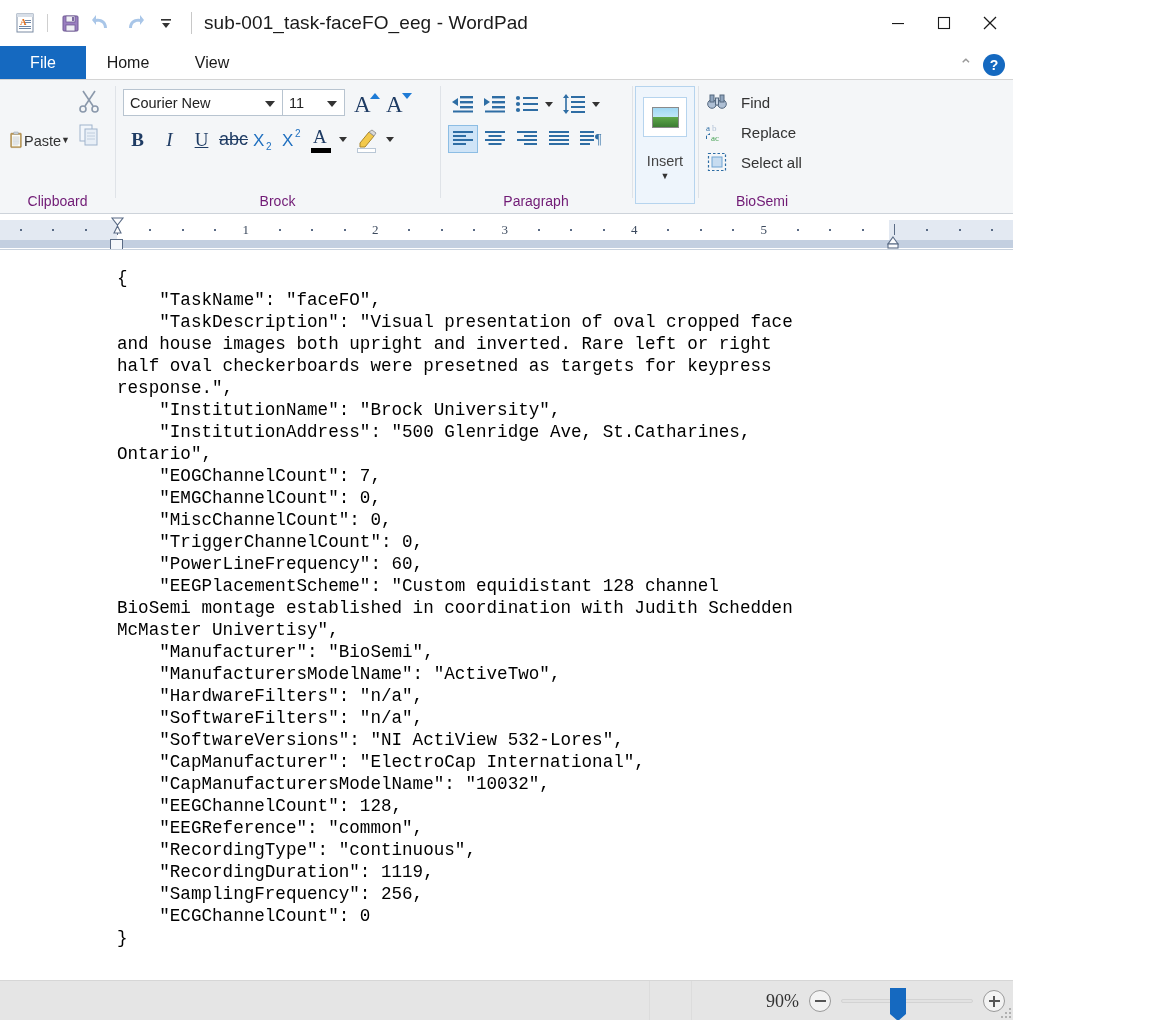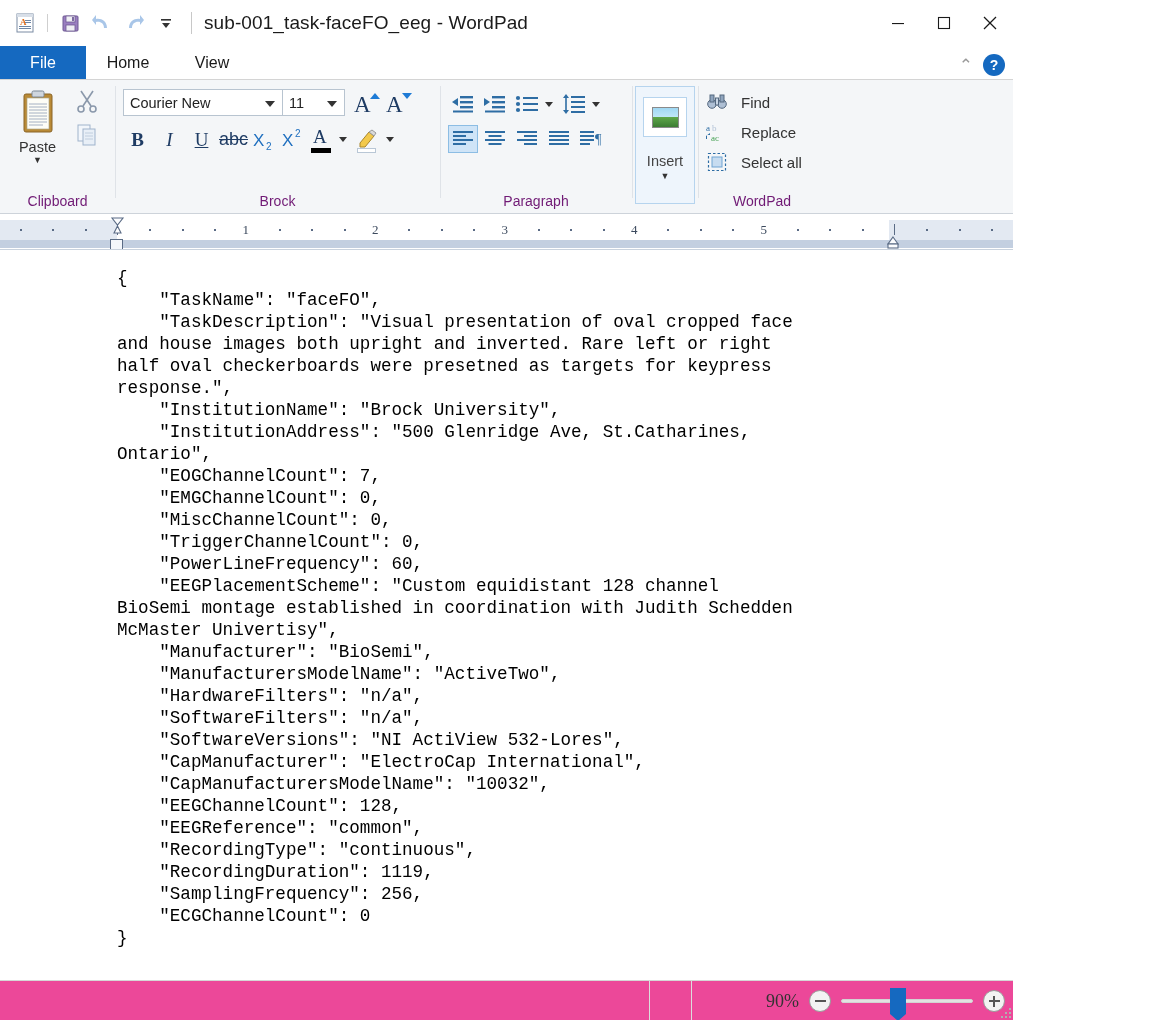--- a/index.html
+++ b/index.html
@@ -97,22 +97,22 @@
   }
   .group-body { flex: 1; display: flex; padding: 0 8px; }
   .group-label {
     height: 22px; text-align: center; font-size: 14px;
     color: #701a75; line-height: 20px;
   }
 
   
   .g-clipboard { width: 115px; }
   .paste-col {
-    width: 62px; display: flex; flex-direction: column;
-    align-items: center; padding-top: 4px;
+    width: 62px; display: flex; 
+    align-items: center; padding-top: 4px; justify-content: flex-end;
   }
   .paste-label { font-size: 14.5px; color: #333; margin-top: 3px; }
   .paste-arrow {
     font-size: 9px; color: #333; margin-top: 1px; line-height: 8px;
   }
   .cut-col {
     width: 42px; display: flex; flex-direction: column;
     align-items: center; padding-top: 5px; gap: 6px;
   }
 
@@ -270,21 +270,21 @@
     font-size: 17.6px;
     line-height: 22px;
     color: #000000;
     white-space: pre;
     letter-spacing: 0px;
   }
 
   
   .statusbar {
     flex: 0 0 40px; height: 40px;
-    background: #ec4899; border-top: 1px solid #d6d6d6;
+    background: #e5e5e5; border-top: 1px solid #d6d6d6;
     display: flex; align-items: flex-start; position: relative;
   }
   .sb-seg { height: 40px; border-right: 1px solid #dcdcdc; }
   .zoom-wrap {
     position: absolute; right: 8px; top: 0; height: 40px;
     display: flex; align-items: center; gap: 10px;
   }
   .zoom-pct {
     font-size: 18px; color: #333; font-family: "Liberation Serif", serif;
     min-width: 46px; text-align: right;
@@ -660,21 +660,21 @@
             <span class="edit-ico">
               <svg width="20" height="20" viewBox="0 0 20 20">
                 <rect x="1.5" y="1.5" width="17" height="17" fill="none" stroke="#2e6da4" stroke-width="1.2" stroke-dasharray="2.5 2"></rect>
                 <rect x="5" y="5" width="10" height="10" fill="#c7dcf0" stroke="#6fa3d2"></rect>
               </svg>
             </span>
             <span class="edit-label">Select all</span>
           </div>
         </div>
       </div>
-      <div class="group-label">WordPad</div>
+      <div class="group-label">BioSemi</div>
     </div>
   </div>
 
   <div class="ruler">
     <div class="ruler-band"></div>
     <div class="ruler-band inner" style="left:117px;width:772px;"></div>
     <div class="ruler-lower"></div>
     <div id="ruler-ticks">
         <div class="tick minor" style="left: 19.875px;"></div>
         <div class="tick minor" style="left: 52.25px;"></div>

